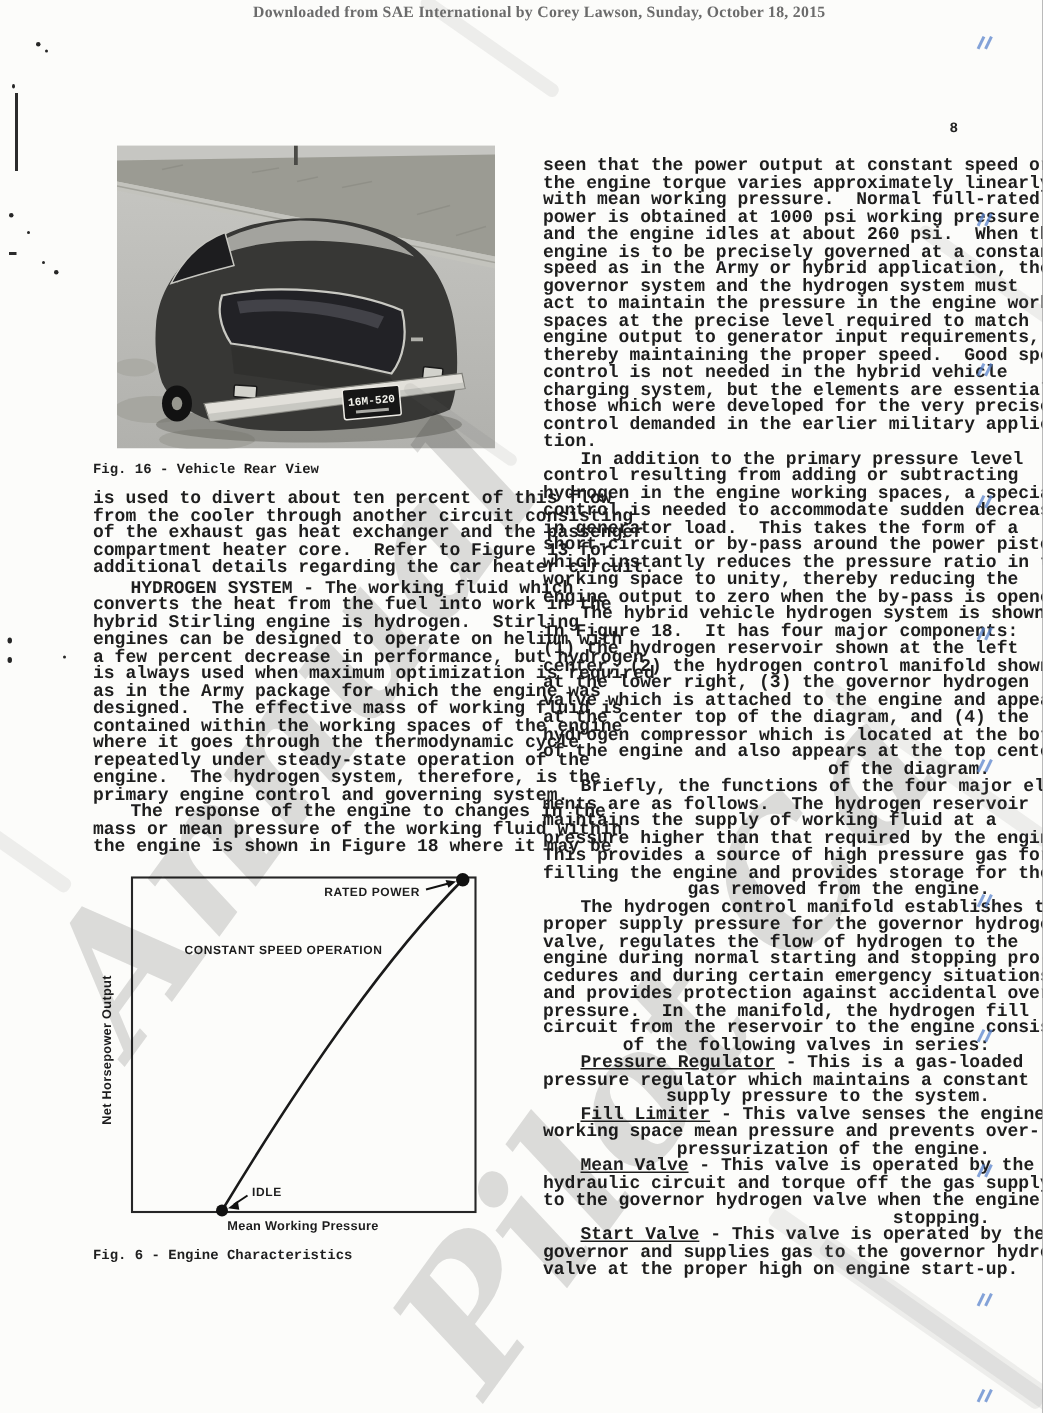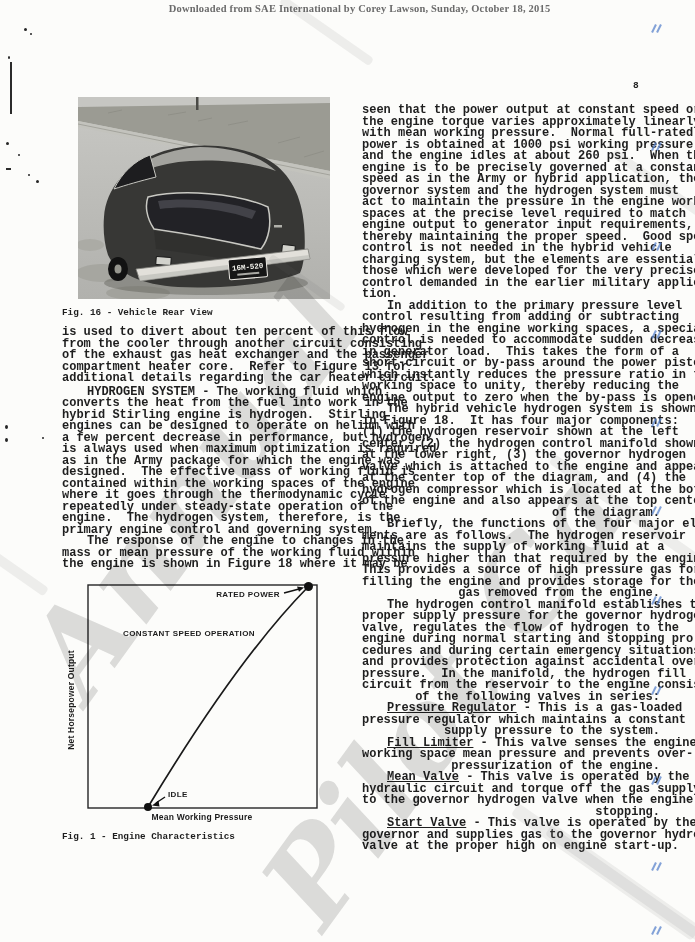--- a/index.html
+++ b/index.html
@@ -151,21 +151,21 @@
       <line x1="224" y1="15" x2="239" y2="11" stroke="#111" stroke-width="1.4"></line>
       <polygon points="244,9.6 237,8.6 239,13.8" fill="#111"></polygon>
       <text x="63" y="58">CONSTANT SPEED OPERATION</text>
       <text x="108" y="219">IDLE</text>
       <line x1="105" y1="219" x2="96" y2="225" stroke="#111" stroke-width="1.3"></line>
       <polygon points="92,227.5 98.5,222.5 99.5,228.5" fill="#111"></polygon>
       <text class="axislab" transform="translate(14,122) rotate(-90)" text-anchor="middle">Net Horsepower Output</text>
       <text class="axislab" x="142" y="242" text-anchor="middle">Mean Working Pressure</text>
     </svg>
   </div>
-  <div class="caption" id="fig17cap">Fig. 1 - Engine Characteristics</div>
+  <div class="caption" id="fig17cap">Fig. 6 - Engine Characteristics</div>
 
   <div class="bodycol col-right">
     <p>seen that the power output at constant speed or
 the engine torque varies approximately linearly
 with mean working pressure.  Normal full-rated
 power is obtained at 1000 psi working pressure
 and the engine idles at about 260 psi.  When the
 engine is to be precisely governed at a constant
 speed as in the Army or hybrid application, the
 governor system and the hydrogen system must

